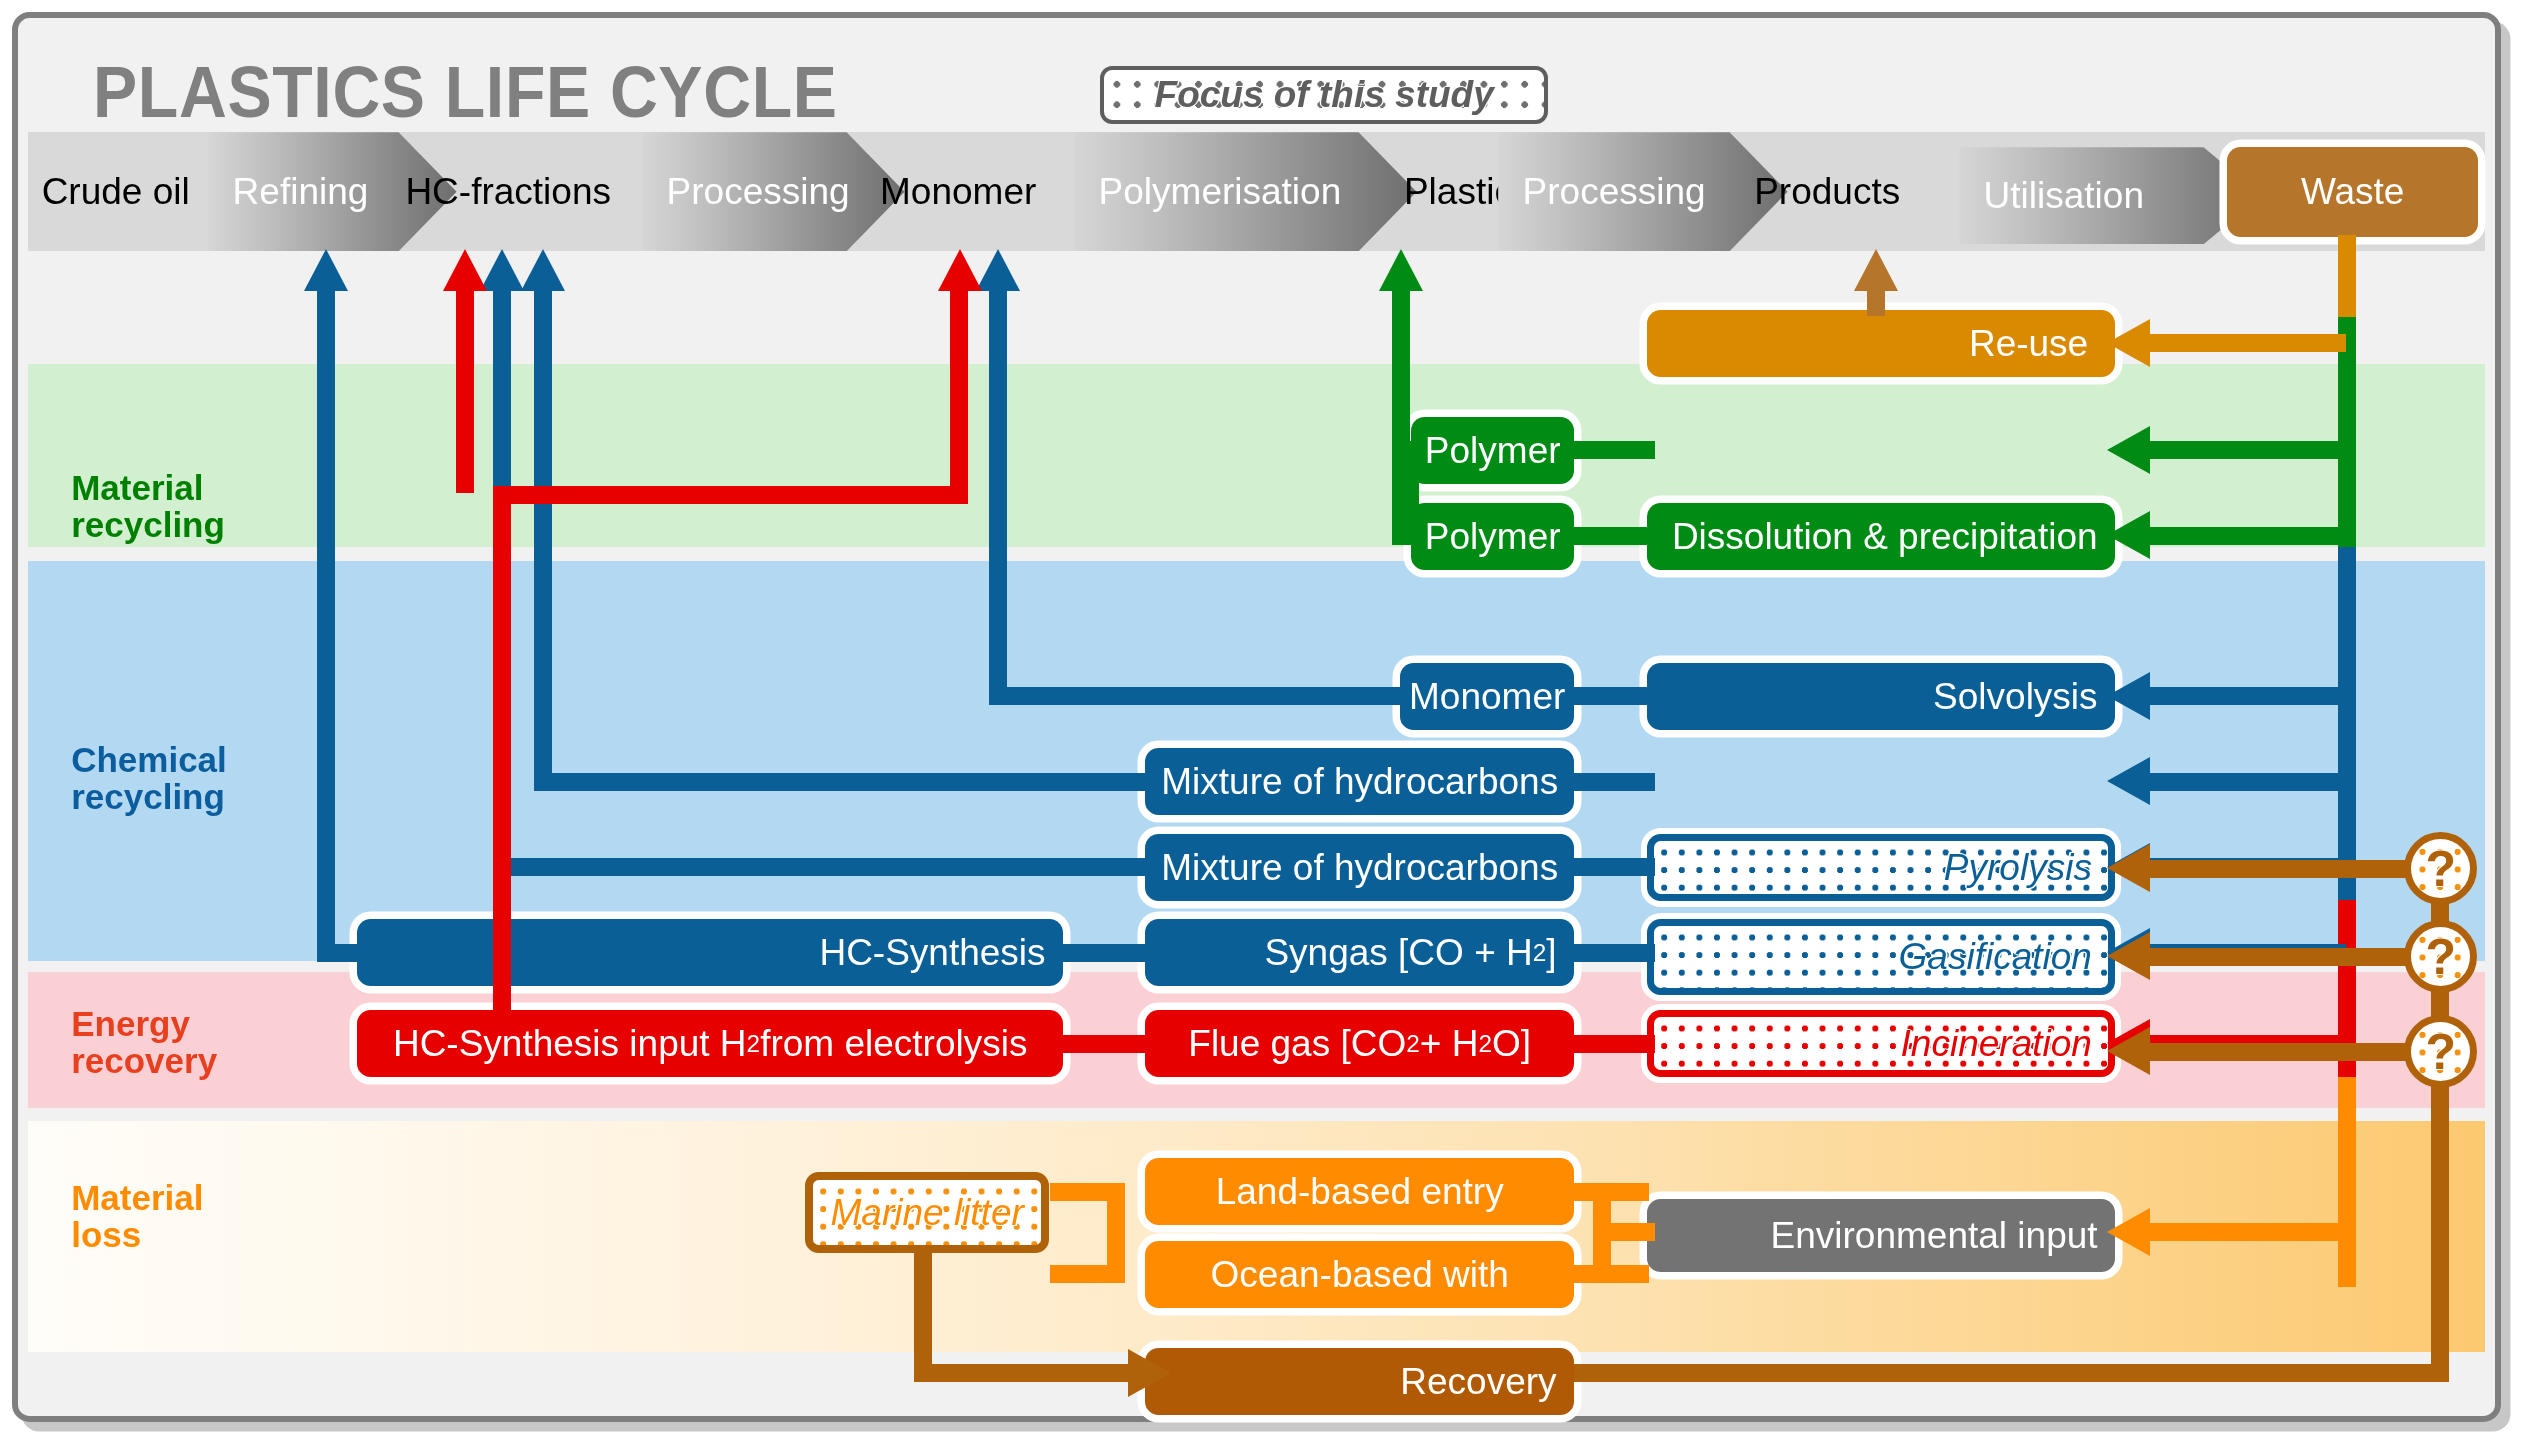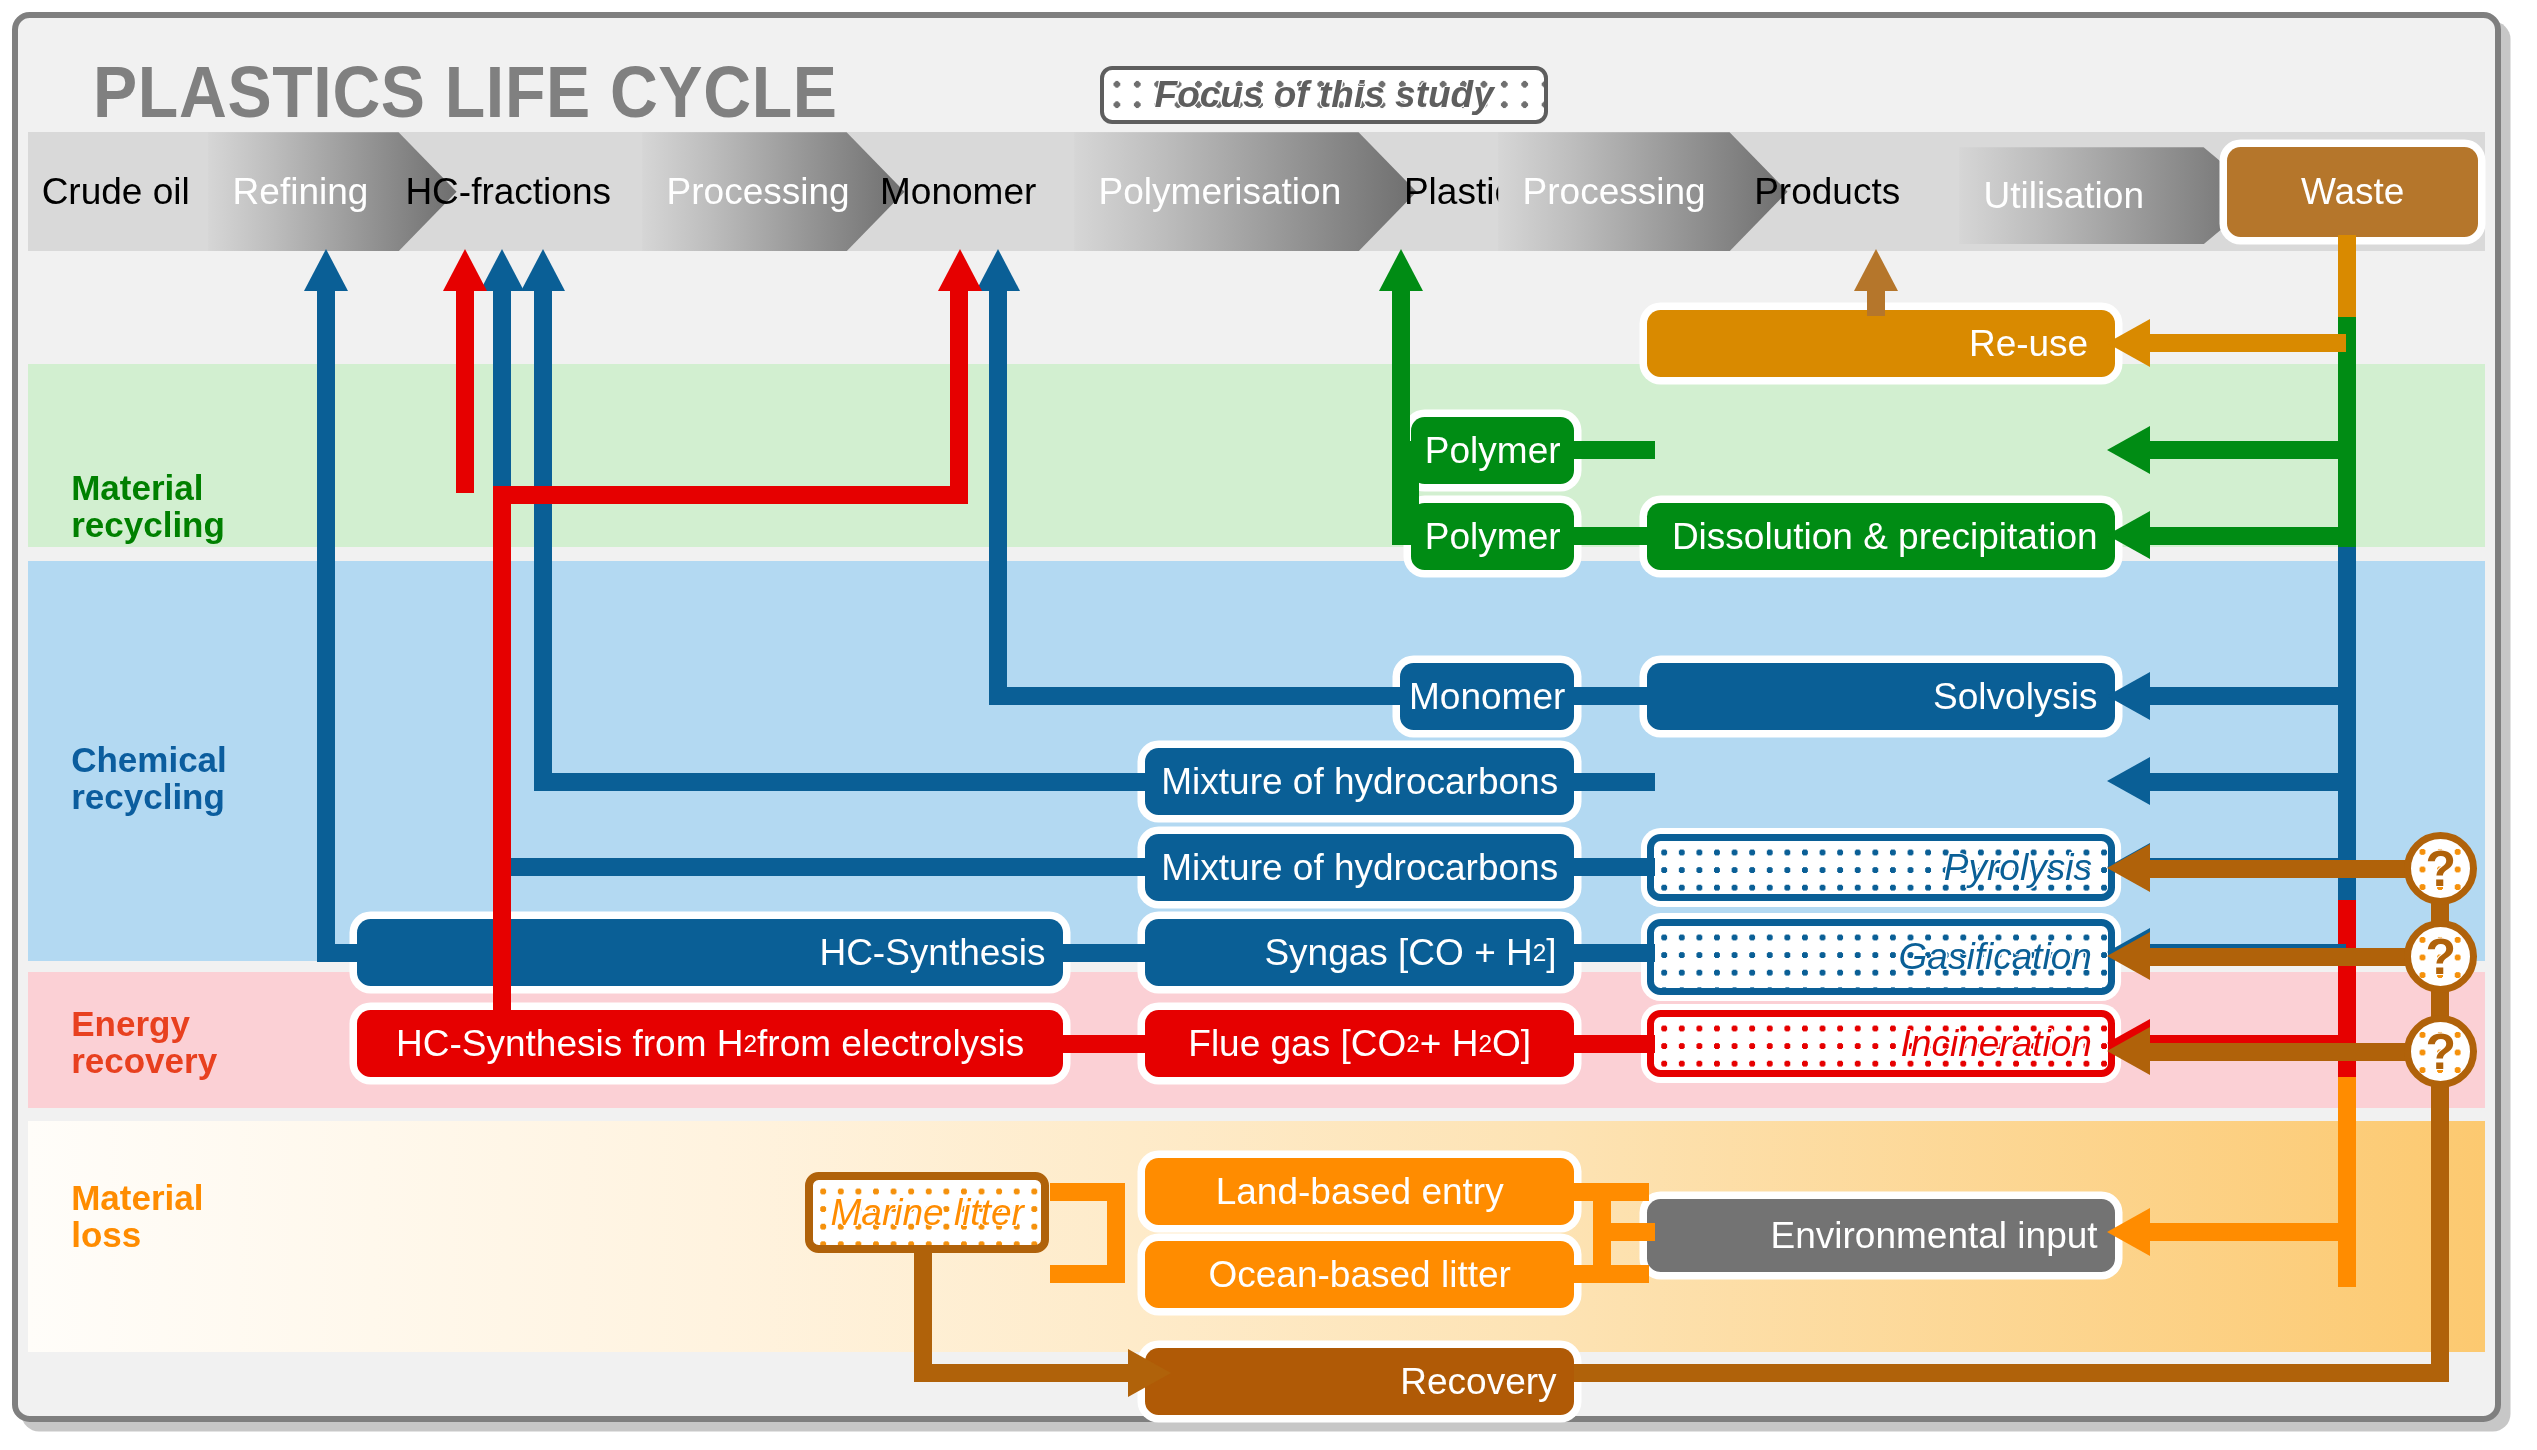--- a/index.html
+++ b/index.html
@@ -189,21 +189,21 @@
   <div class="ln" style="left:1045px;top:926px;width:90px;height:17.6px;background:#0a5f96;"></div>
   <div class="ln" style="left:1556px;top:926px;width:81px;height:17.6px;background:#0a5f96;"></div>
   <div class="ln" style="left:2131px;top:926px;width:197px;height:17.6px;background:#0a5f96;"></div>
   <div class="ar ar-left" style="left:2089px;top:910px;border-right:43px solid #0a5f96;"></div>
 
   <div class="ln" style="left:299px;top:926px;width:54px;height:17.6px;background:#0a5f96;"></div>
   <div class="ln" style="left:299px;top:271px;width:17.6px;height:664px;background:#0a5f96;"></div>
   <div class="ar ar-up" style="left:286px;top:231px;border-bottom:42px solid #0a5f96;"></div>
 
   <div class="box center" style="left:339px;top:992px;width:706px;height:67px;background:#e60000;">
-    <span>HC-Synthesis from H</span>
+    <span>HC-Synthesis input H</span>
         <span class="sub">2</span>
         <span> from electrolysis</span>
   </div>
   <div class="box center" style="left:1127px;top:992px;width:429px;height:67px;background:#e60000;">
     <span>Flue gas [CO</span>
         <span class="sub">2</span>
         <span> + H</span>
         <span class="sub">2</span>
         <span>O]</span>
   </div>
@@ -222,21 +222,21 @@
   <div class="ar ar-up" style="left:920px;top:231px;border-bottom:42px solid #e60000;"></div>
   <div class="ln" style="left:438px;top:271px;width:17.6px;height:204px;background:#e60000;"></div>
   <div class="ar ar-up" style="left:425px;top:231px;border-bottom:42px solid #e60000;"></div>
 
   <div class="dotbox" style="left:787px;top:1154px;width:244px;height:81px;border:8.8px solid #b0620a;color:#ff8c00;
         justify-content:center;padding-right:0;
         background-image:radial-gradient(#f5910c 24%, transparent 25%);box-shadow:none;">
     <span>Marine litter</span>
   </div>
   <div class="box center" style="left:1127px;top:1140px;width:429px;height:67px;background:#ff8c00;">Land-based entry</div>
-  <div class="box center" style="left:1127px;top:1223px;width:429px;height:67px;background:#ff8c00;">Ocean-based litter</div>
+  <div class="box center" style="left:1127px;top:1223px;width:429px;height:67px;background:#ff8c00;">Ocean-based with</div>
   <div class="box right" style="left:1629px;top:1181px;width:468px;height:73px;background:#737373;">Environmental input</div>
 
   <div class="ln" style="left:1032px;top:1165px;width:75px;height:17.6px;background:#ff8c00;"></div>
   <div class="ln" style="left:1032px;top:1247px;width:75px;height:17.6px;background:#ff8c00;"></div>
   <div class="ln" style="left:1089px;top:1165px;width:17.6px;height:100px;background:#ff8c00;"></div>
 
   <div class="ln" style="left:1556px;top:1165px;width:75px;height:17.6px;background:#ff8c00;"></div>
   <div class="ln" style="left:1556px;top:1247px;width:75px;height:17.6px;background:#ff8c00;"></div>
   <div class="ln" style="left:1575px;top:1165px;width:17.6px;height:100px;background:#ff8c00;"></div>
   <div class="ln" style="left:1575px;top:1205px;width:62px;height:17.6px;background:#ff8c00;"></div>

